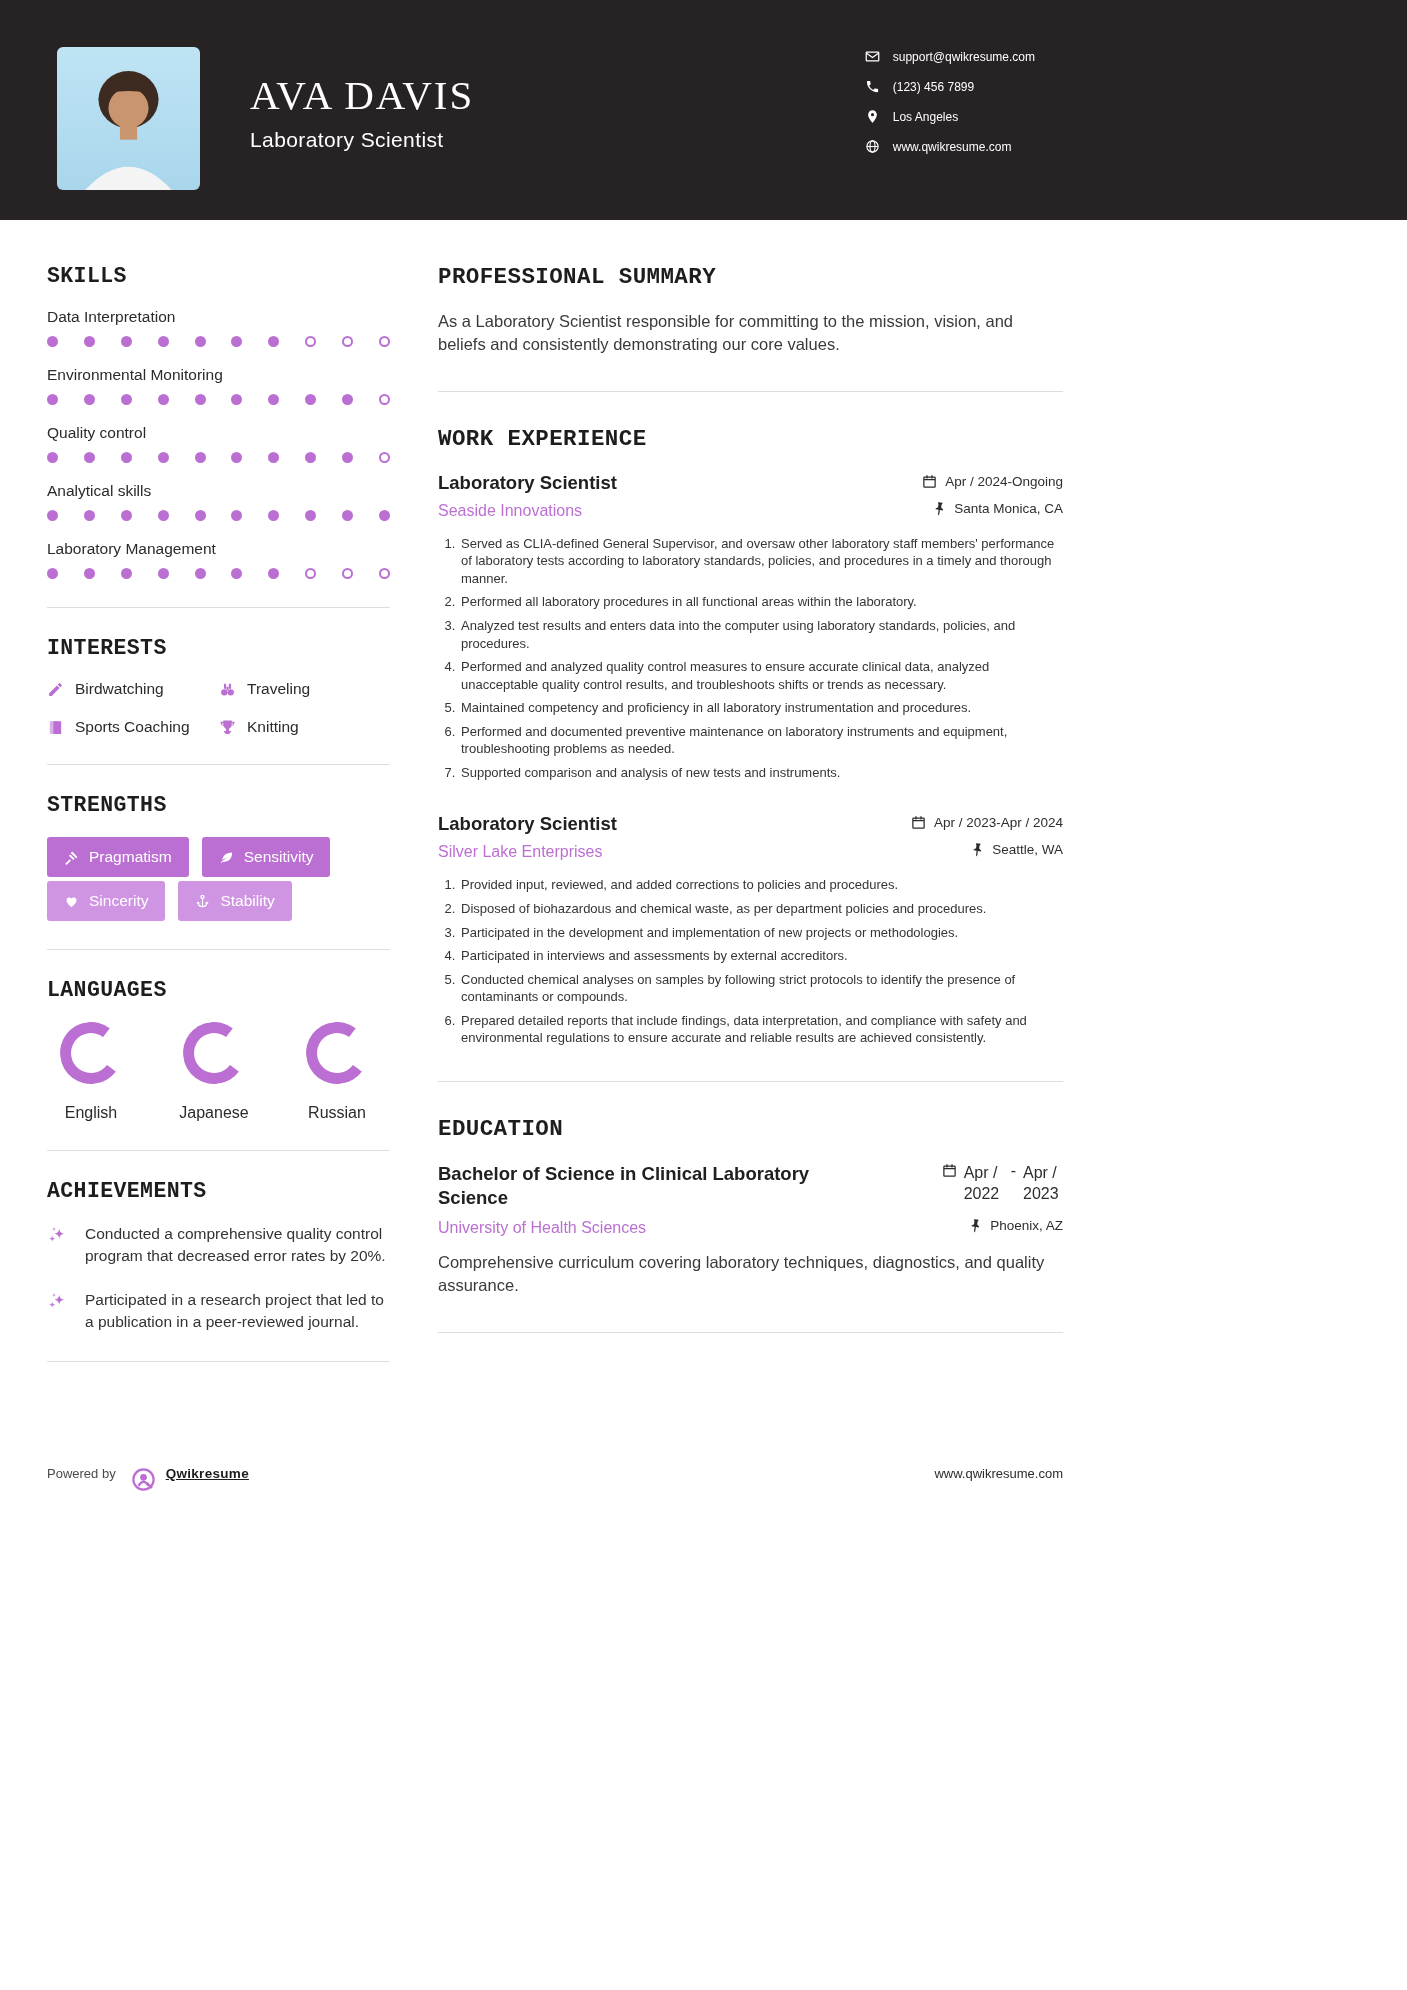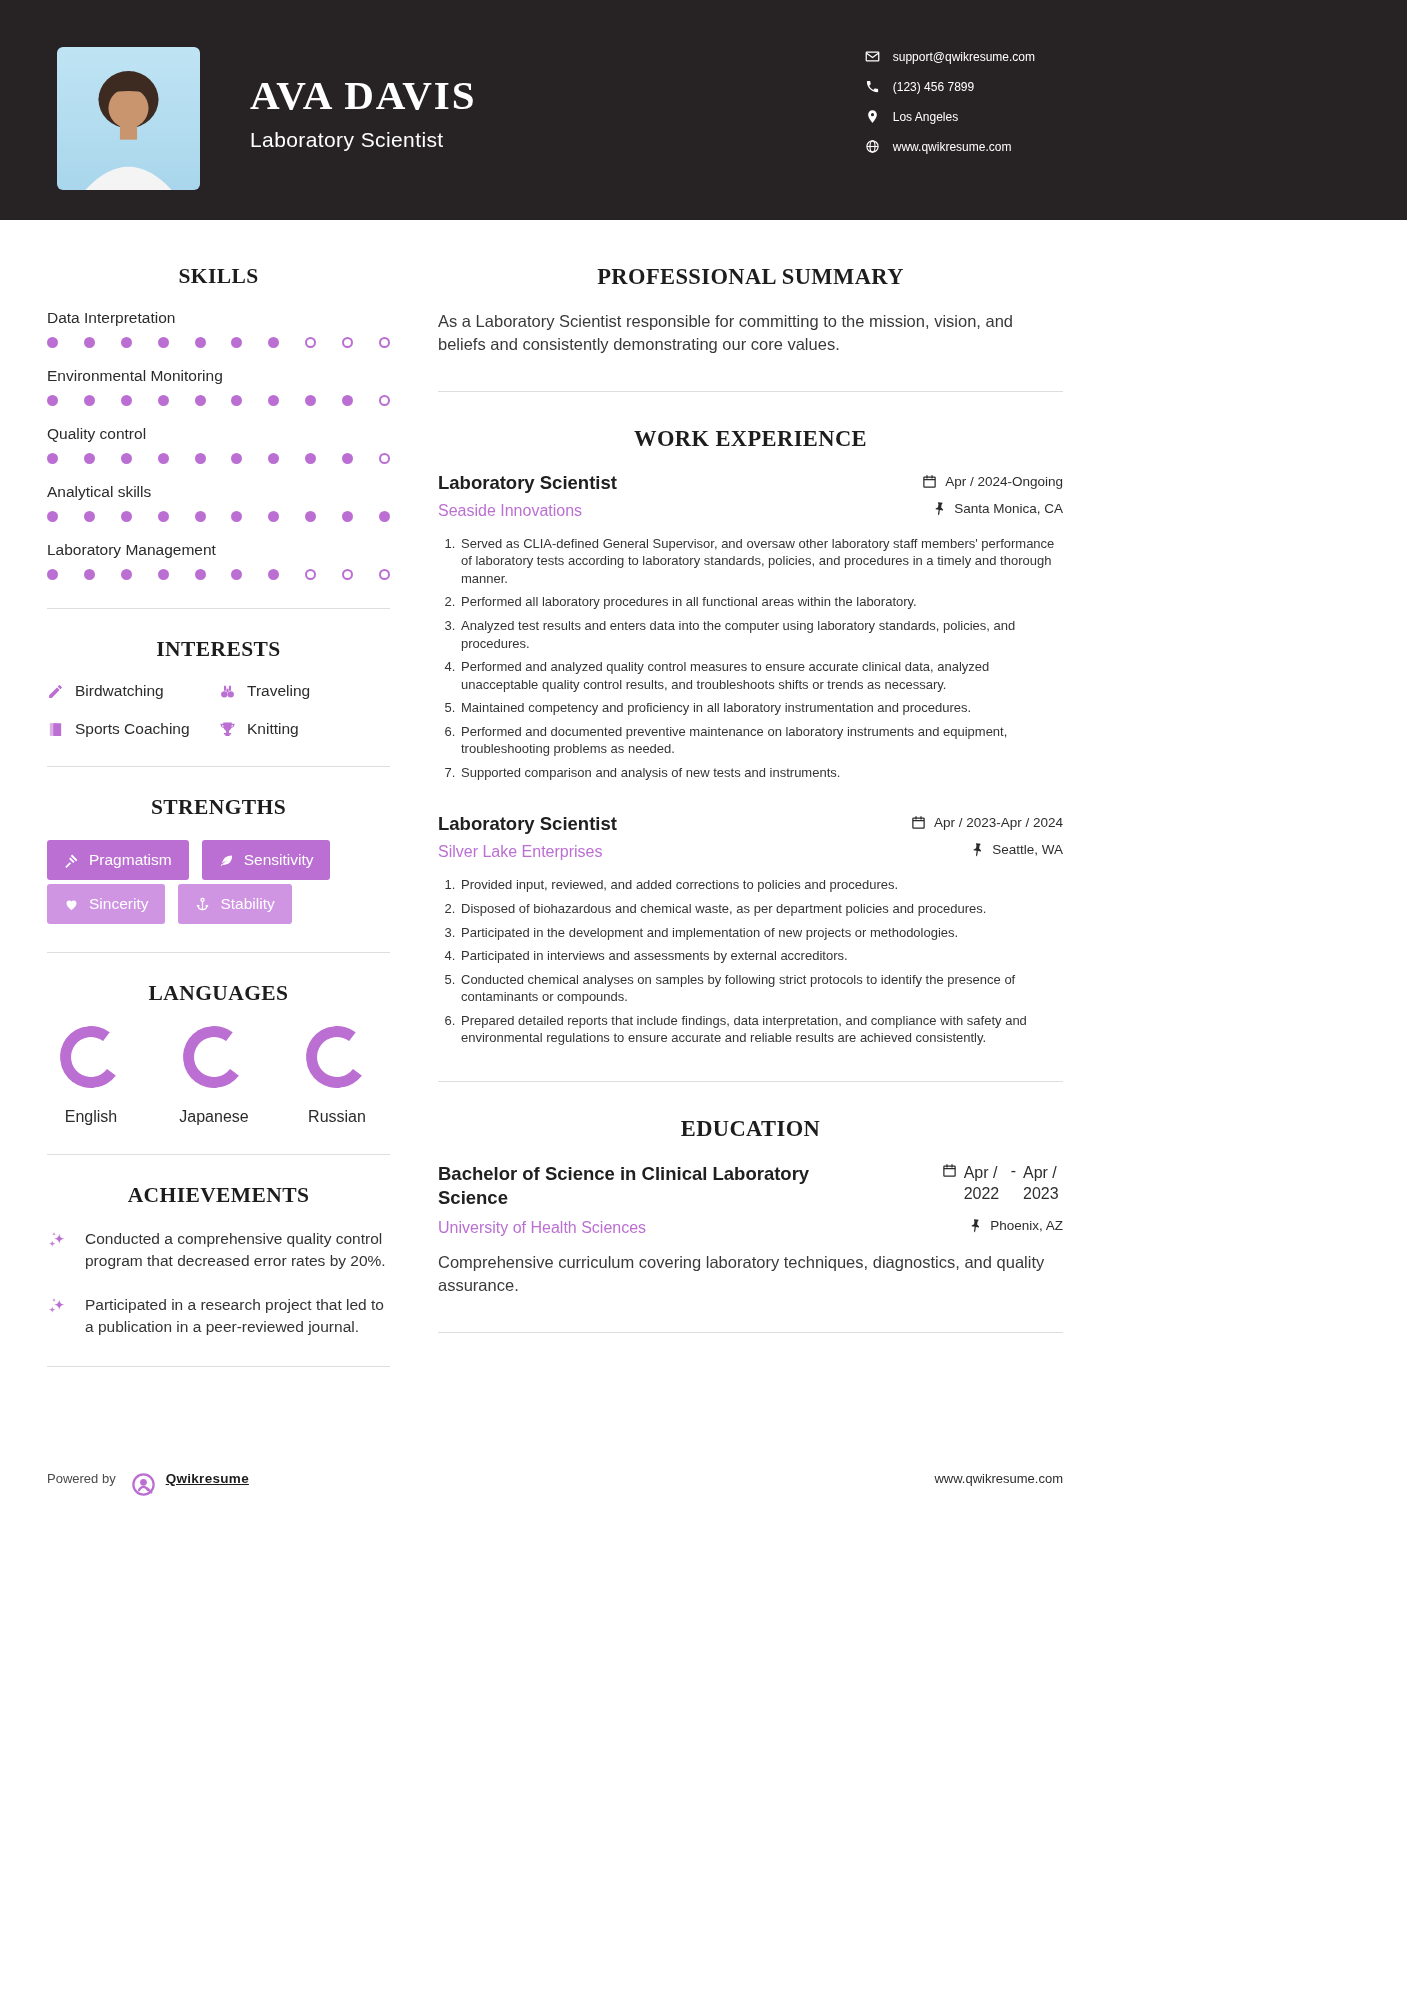--- a/index.html
+++ b/index.html
@@ -31,37 +31,37 @@
   }
   .photo{
     width:143px;height:143px;border-radius:6px;overflow:hidden;flex-shrink:0;
     background:linear-gradient(180deg,#bfe4f4 0%,#a9d6ec 100%);
     position:relative;
   }
   .photo svg{position:absolute;bottom:-4px;left:0;width:100%;height:100%;}
   .id-block{margin-left:50px;margin-top:28px;color:#fff;}
   .name{
     font-family:"Liberation Serif", serif;
-    font-size:41px;font-weight:700;letter-spacing:2px;line-height:1;margin:0;color:#fff;
+    font-size:41px;font-weight:400;letter-spacing:2px;line-height:1;margin:0;color:#fff;
   }
   .job-subtitle{font-size:21px;font-weight:400;letter-spacing:.4px;margin-top:12px;color:#fff;}
   .contact{margin-left:auto;margin-top:2px;display:flex;flex-direction:column;gap:15px;}
   .contact-row{display:flex;align-items:center;gap:13px;color:#fff;font-size:12px;}
   .contact-row .ico{width:15px;height:15px;flex-shrink:0;display:inline-flex;}
   .ico svg{width:100%;height:100%;}
 
   
   .main{display:flex;padding:44px 344px 0 47px;gap:48px;}
   .col-left{width:343px;flex-shrink:0;}
   .col-right{width:625px;flex-shrink:0;}
 
   h2.section{
-    font-family:Liberation Serif, serif;
+    font-family:Liberation Mono, monospace;
     font-size:21.5px;font-weight:700;color:var(--ink);
-    letter-spacing:.4px;margin:0 0 20px;text-align:center;
+    letter-spacing:.4px;margin:0 0 20px;
   }
   .col-right h2.section{font-size:22.5px;}
   .l-divider{border:none;border-top:1px solid var(--line);margin:28px 0;}
   .r-divider{border:none;border-top:1px solid var(--line);margin:34px 0;}
 
   
   .skill{margin-bottom:19px;}
   .skill-label{font-size:15.5px;color:#2b2b2b;margin-bottom:10px;}
   .dots{display:flex;justify-content:space-between;align-items:center;}
   .dot{width:11px;height:11px;border-radius:50%;border:2px solid var(--accent);}

